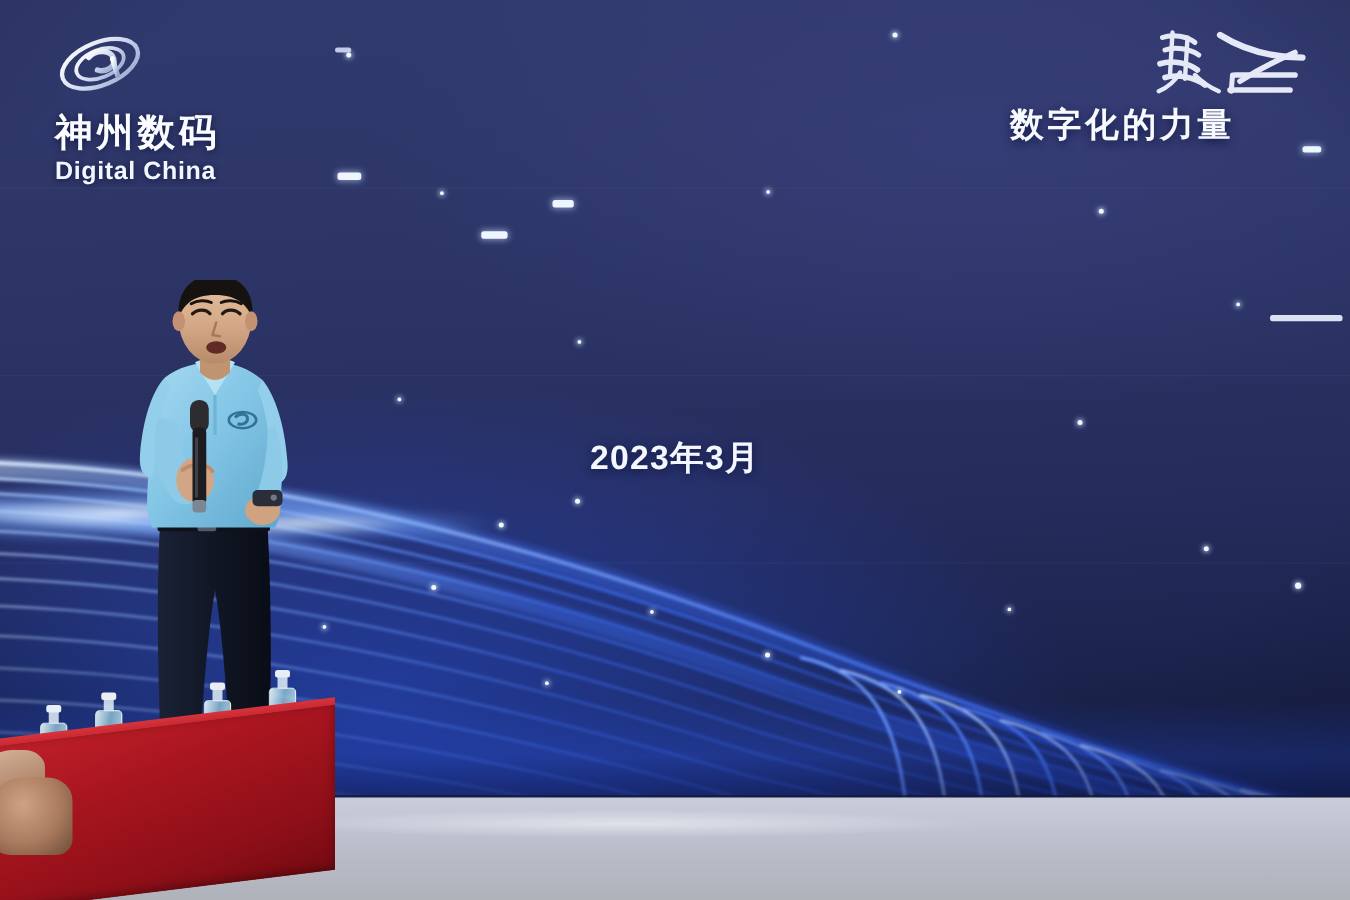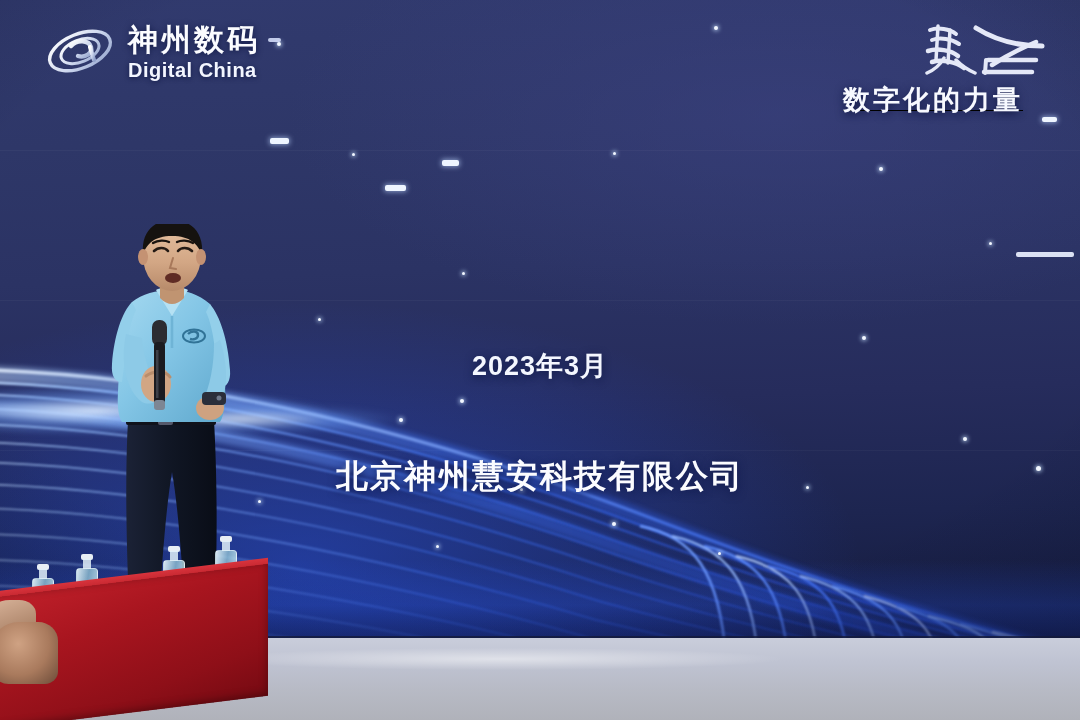--- a/index.html
+++ b/index.html
@@ -72,32 +72,32 @@
     position:absolute; left:0; width:1080px; top:455px;
     text-align:center; font-size:32px; font-weight:700; letter-spacing:2px;
     color:#fbfcff; text-shadow:0 2px 10px rgba(10,20,70,.85);
   }
   .title-rule{
     position:absolute; right:6px; top:252px; width:58px; height:5px;
     background:#eaf0ff; border-radius:2px; opacity:.92;
   }
 
   
-  .brand{ position:absolute; left:44px; top:22px; display:flex; align-items:flex-end; gap:12px; }
+  .brand{ position:absolute; left:44px; top:22px; display:flex; align-items:flex-start; gap:12px;flex-direction:column; }
   .brand-mark{ width:72px; height:58px; }
   .brand-words{ display:flex; flex-direction:column; line-height:1; }
   .brand-cn{ font-size:30px; font-weight:700; color:#fbfcff; letter-spacing:3px;
     text-shadow:0 1px 6px rgba(10,18,60,.8); }
   .brand-en{ font-size:20px; font-weight:700; color:#f3f6ff; letter-spacing:.5px;
     margin-top:5px; text-shadow:0 1px 5px rgba(10,18,60,.8); }
   .brand-tick{ position:absolute; left:268px; top:38px; width:13px; height:4px;
     background:#dbe4ff; border-radius:2px; opacity:.85; }
 
   
-  .slogan{ position:absolute; right:22px; top:18px; width:250px; text-align:center;text-decoration:underline; }
+  .slogan{ position:absolute; right:22px; top:18px; width:250px; text-align:left; }
   .slogan-cal{ display:block; height:64px; }
   .slogan-sub{ font-size:27px; font-weight:700; letter-spacing:3px; color:#f7f9ff;
     text-shadow:0 2px 8px rgba(10,18,60,.8); }
 
   
   .floor{
     position:absolute; left:0; top:638px; width:1080px; height:82px;
     background:linear-gradient(180deg,#c9cddb 0%,#bfc3d2 30%,#b8bbc6 60%,#b0b2ba 100%);
   }
   .floor-shine{
@@ -300,21 +300,20 @@
             <path d="M66,54 L114,54" stroke-width="4.5"></path>
             <path d="M68,42 L67,55" stroke-width="4"></path>
           </g>
         </svg>
       </span>
       <span class="slogan-sub">数字化的力量</span>
     </div>
 
     <div class="title-rule"></div>
     <div class="slide-date">2023年3月</div>
-    <div class="slide-company">北京神州慧安科技有限公司</div>
   </div>
 
   <div class="floor-edge"></div>
   <div class="floor"></div>
   <div class="floor-shine"></div>
 
   <div class="speaker">
     <svg width="190" height="410" viewBox="0 0 190 410">
       <defs>
         <linearGradient id="polo" x1="0" y1="0" x2="1" y2="1">

